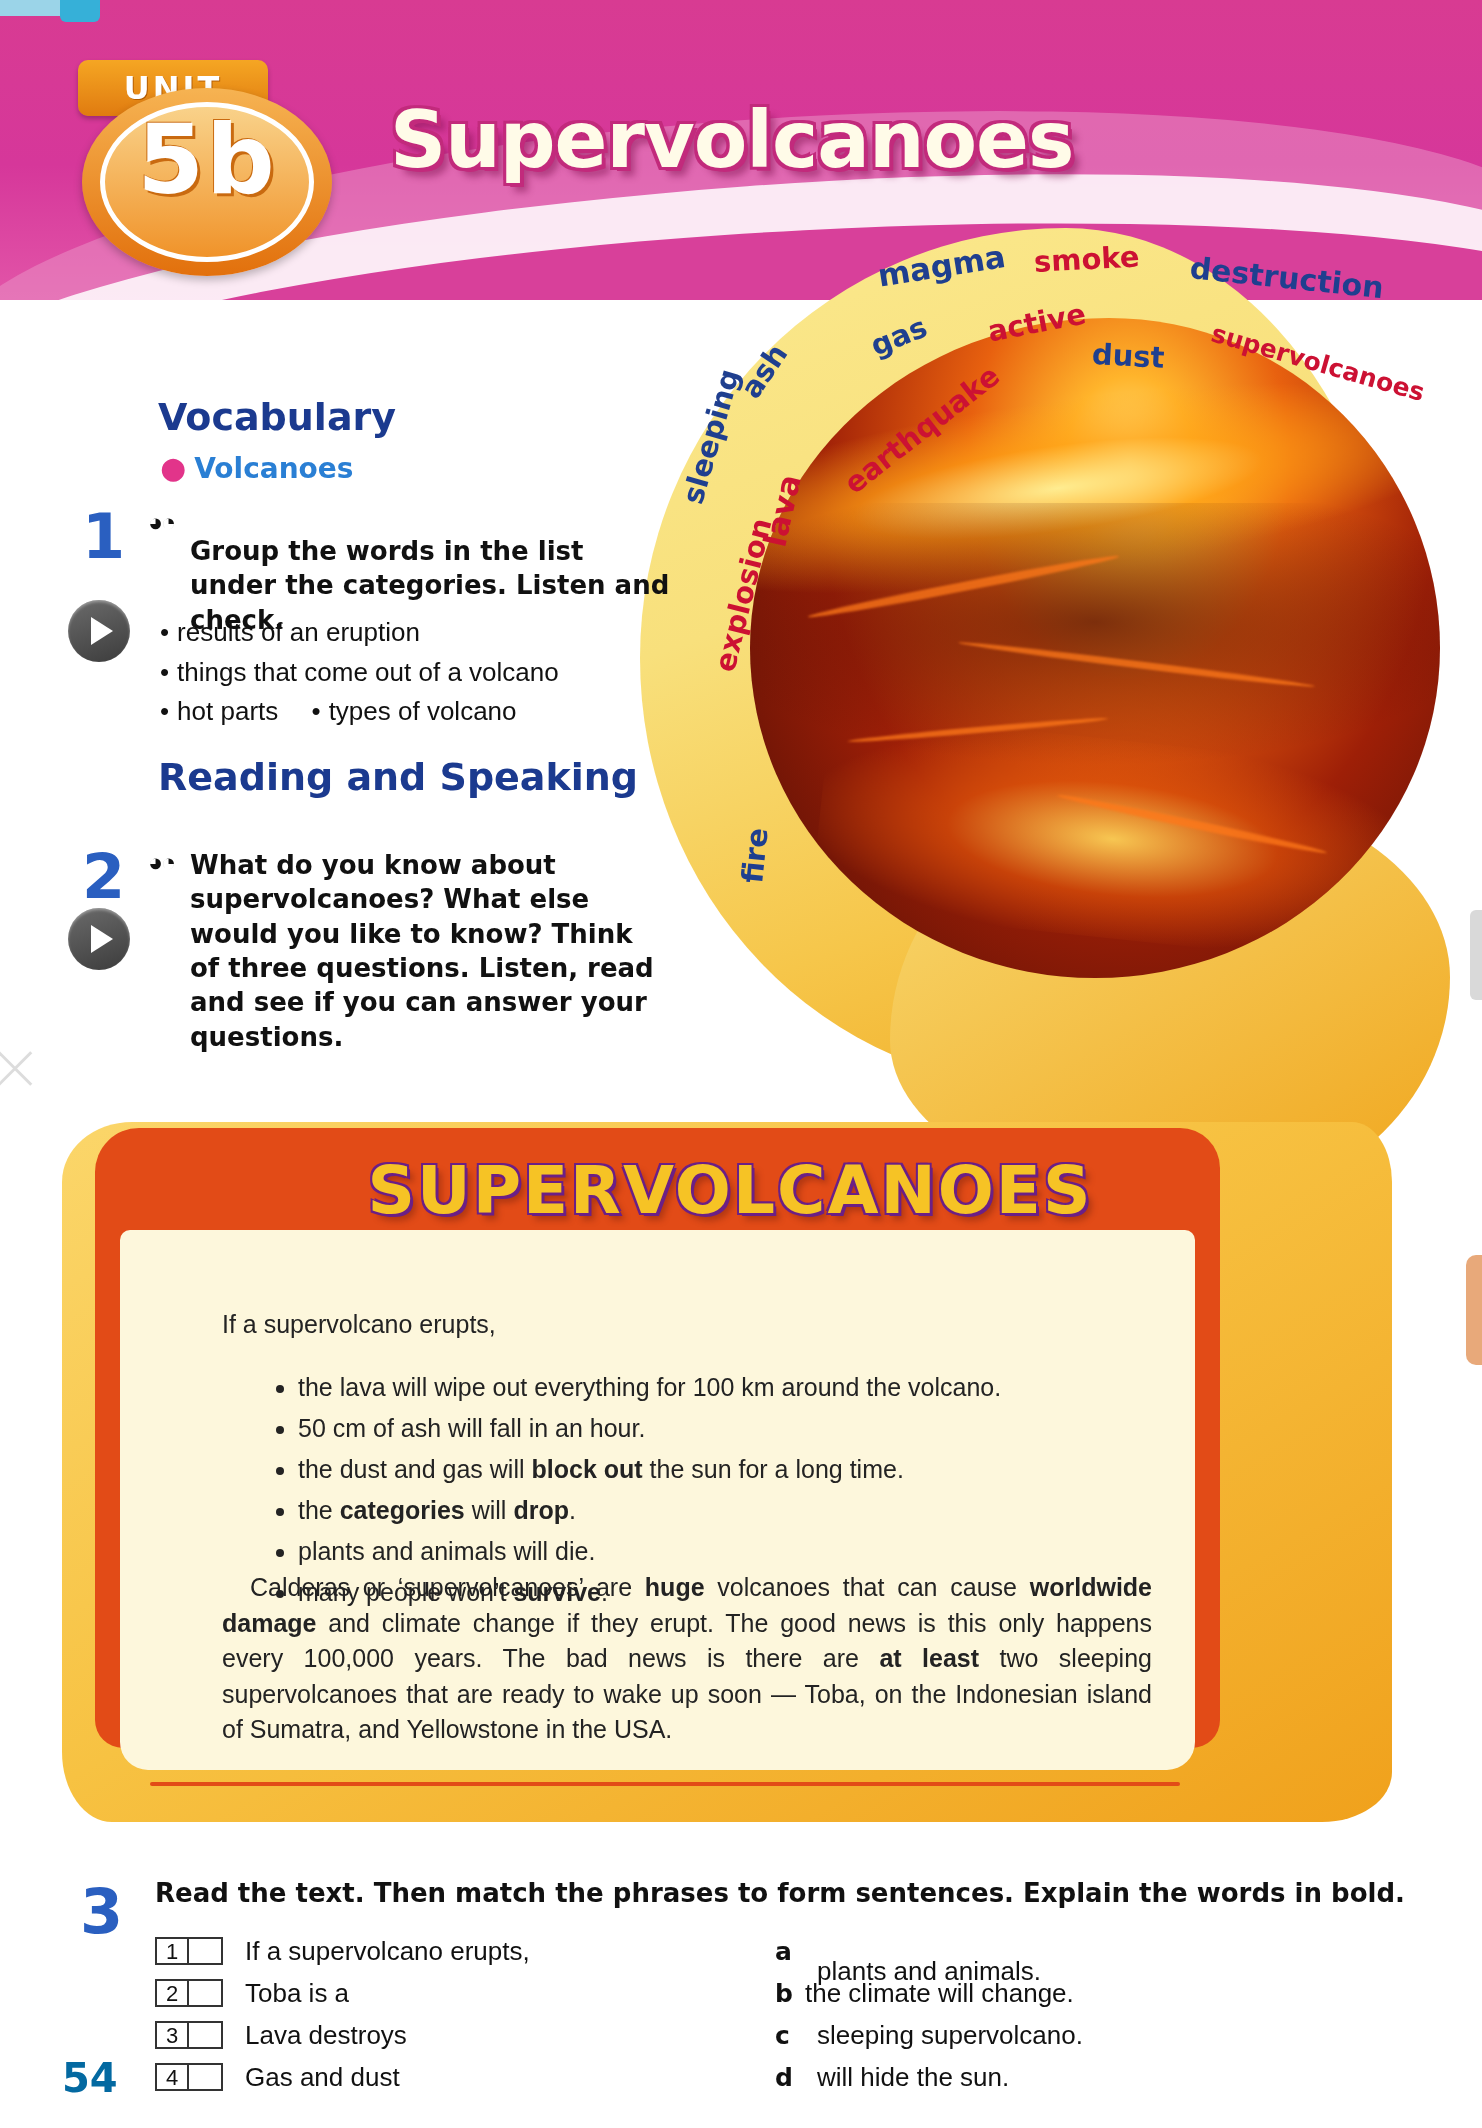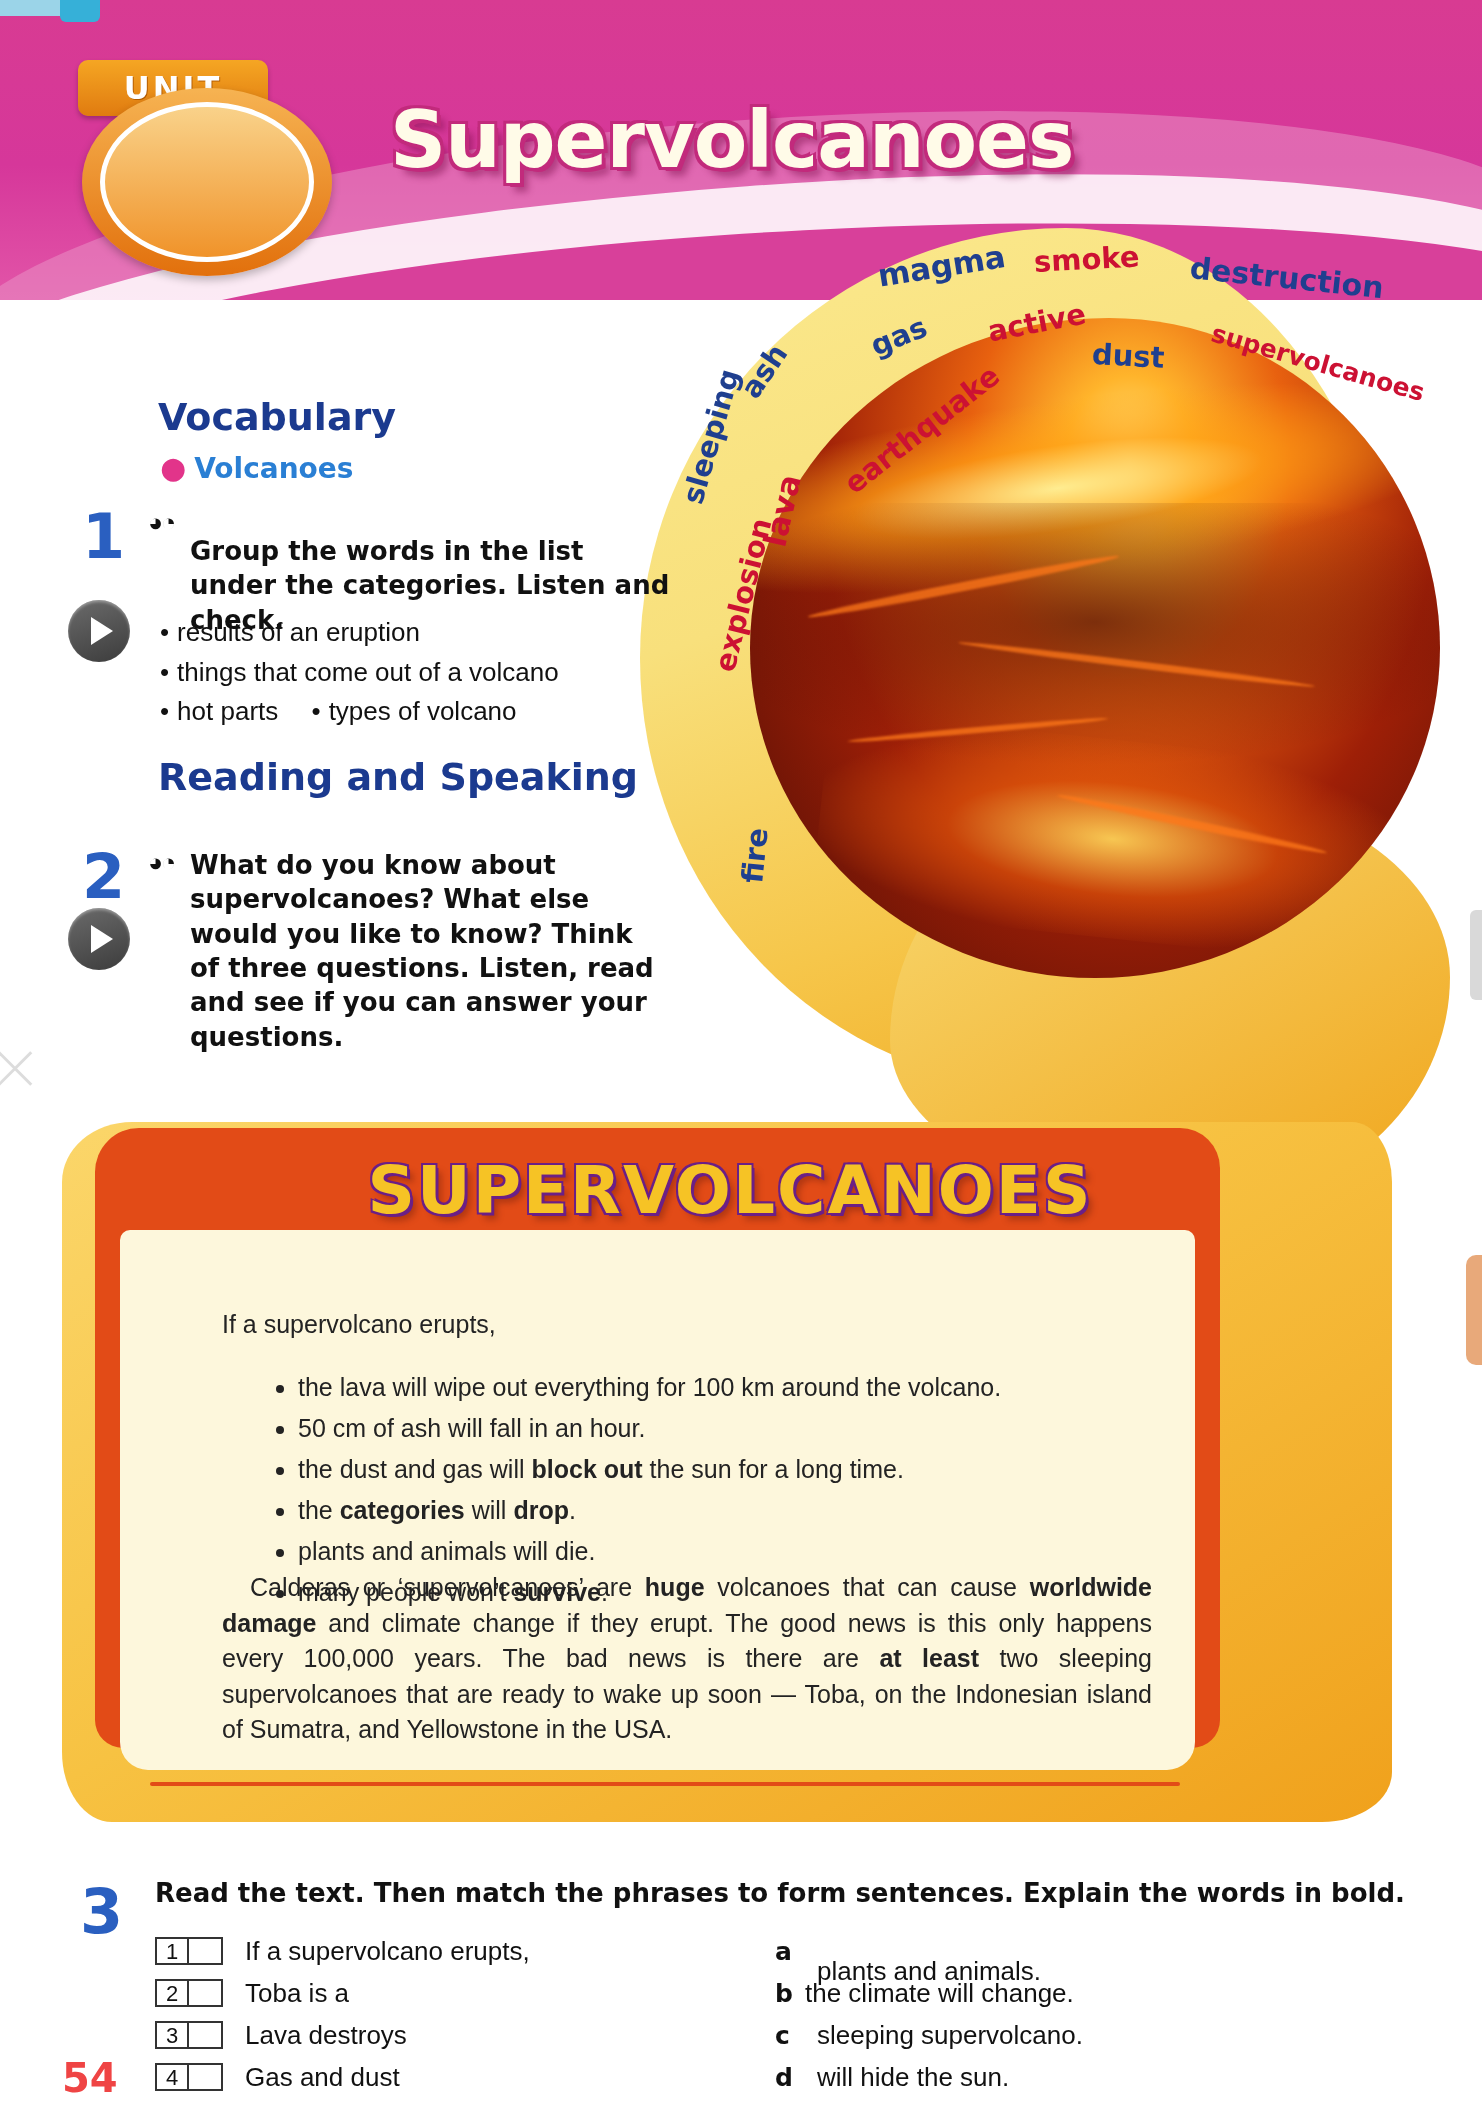--- a/index.html
+++ b/index.html
@@ -277,21 +277,21 @@
     font-size:26px;color:#111;
   }
   .match-right{position:absolute;left:775px;top:1930px;}
   .rlet{
     width:30px;font-family:"DejaVu Sans", sans-serif;font-weight:bold;
     font-size:25px;color:#111;
   }
   .page-num{
     position:absolute;left:62px;top:2055px;
     font-family:"DejaVu Sans", sans-serif;font-weight:bold;
-    font-size:40px;color:#ef4444;
+    font-size:40px;color:#0369a1;
   }
 
   
   .edge-right-1{
     position:absolute;right:0;top:910px;width:12px;height:90px;
     background:#d9d9d9;border-radius:6px 0 0 6px;
   }
   .edge-right-2{
     position:absolute;right:0;top:1255px;width:16px;height:110px;
     background:#e8a97a;border-radius:10px 0 0 10px;
@@ -318,20 +318,21 @@
   </div>
   <div class="edge-strip2"></div>
   <div class="edge-strip"></div>
 
   <div class="unit-tab">
     <span>UNIT</span>
   </div>
   <div class="unit-circle">
     <div class="ring"></div>
     <div class="inner"></div>
+    <div class="num">5b</div>
   </div>
 
   <div class="banner-title">Supervolcanoes</div>
 
   <div class="photo-blob">
     <div class="blob-bg"></div>
     <div class="blob-bg2"></div>
     <div class="photo-circle">
       <div class="lava1"></div>
       <div class="dark"></div>

